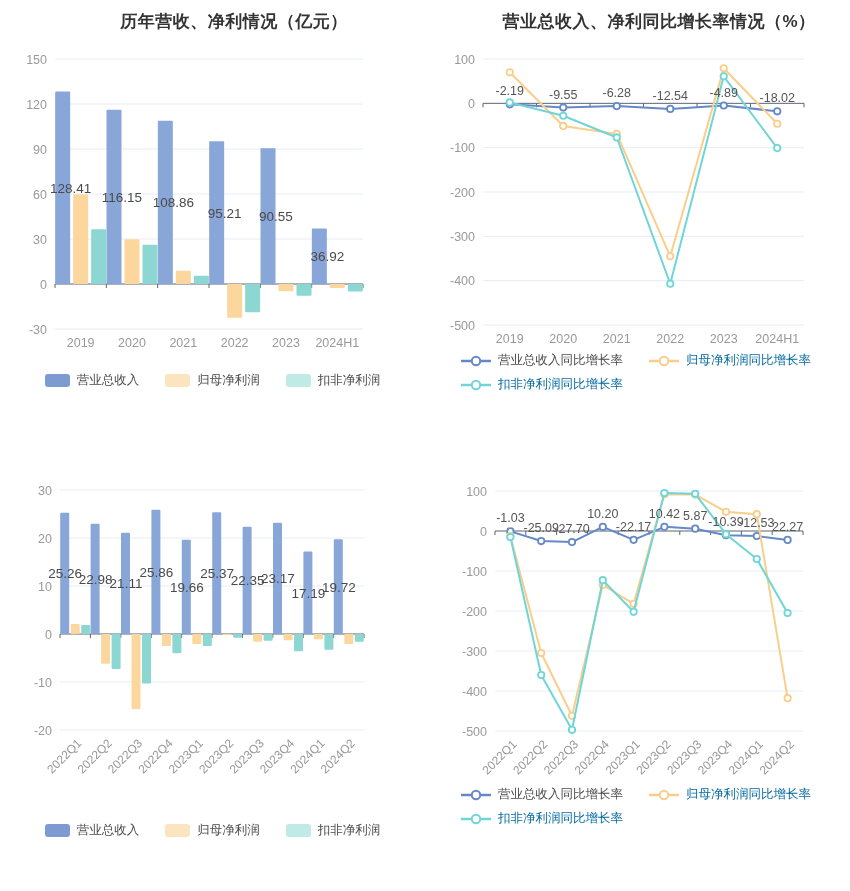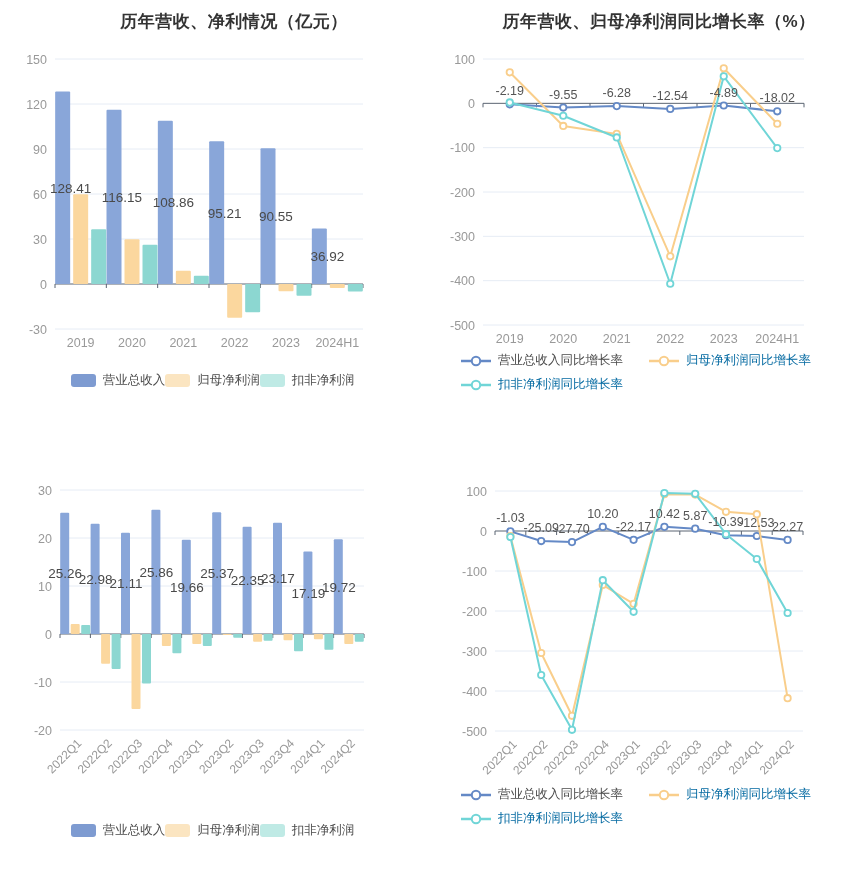--- a/index.html
+++ b/index.html
@@ -8,21 +8,21 @@
   .panel{position:absolute;width:425px;background:#ffffff;}
   .panel-a{left:0;top:0;height:430px;}
   .panel-b{left:425px;top:0;height:430px;}
   .panel-c{left:0;top:430px;height:415px;}
   .panel-d{left:425px;top:430px;height:415px;}
   .chart-title{position:absolute;left:0;right:0;text-align:center;font-size:17px;font-weight:bold;color:#333333;letter-spacing:0.5px;}
   .panel-a .chart-title,.panel-b .chart-title{top:10px;margin-left:43px;}
   .panel-c .chart-title,.panel-d .chart-title{top:14px;}
   svg.chart-canvas{position:absolute;left:0;top:0;display:block;}
   .legend{position:absolute;display:flex;align-items:center;font-size:12.5px;color:#5e5e5e;text-align:right;}
-  .legend.center{left:0;right:0;justify-content:center;}
+  .legend.center{left:0;right:0;justify-content:center;column-gap:26px;}
   .legend.wrap{left:36px;width:378px;flex-wrap:wrap;justify-content:flex-start;column-gap:26px;row-gap:7px;}
   .panel-a .legend{top:372px;}
   .panel-c .legend{top:392px;}
   .panel-b .legend{top:352px;}
   .panel-d .legend{top:356px;}
   .legend-item{display:flex;align-items:center;gap:7px;cursor:pointer;white-space:nowrap;}
   .swatch{display:inline-block;width:25px;height:13px;border-radius:3px;}
   .legend-item .lbl-main{color:#4a4a4a;}
   .legend-item .lbl-muted{color:#0369a1;}
   .footer{position:absolute;left:0;right:0;top:845px;height:46px;text-align:center;font-size:13px;color:#888888;line-height:42px;}
@@ -181,21 +181,21 @@
         </g>
         <g>
           <text x="84.75" y="95.30423333333334" text-anchor="middle" font-size="12.5" fill="#555555" font-family="&quot;Liberation Sans&quot;,&quot;DejaVu Sans&quot;,sans-serif">-2.19</text>
           <text x="138.25" y="98.56716666666667" text-anchor="middle" font-size="12.5" fill="#555555" font-family="&quot;Liberation Sans&quot;,&quot;DejaVu Sans&quot;,sans-serif">-9.55</text>
           <text x="191.75" y="97.11746666666667" text-anchor="middle" font-size="12.5" fill="#555555" font-family="&quot;Liberation Sans&quot;,&quot;DejaVu Sans&quot;,sans-serif">-6.28</text>
           <text x="245.25" y="99.89273333333333" text-anchor="middle" font-size="12.5" fill="#555555" font-family="&quot;Liberation Sans&quot;,&quot;DejaVu Sans&quot;,sans-serif">-12.54</text>
           <text x="298.75" y="96.50123333333335" text-anchor="middle" font-size="12.5" fill="#555555" font-family="&quot;Liberation Sans&quot;,&quot;DejaVu Sans&quot;,sans-serif">-4.89</text>
           <text x="352.25" y="102.32220000000001" text-anchor="middle" font-size="12.5" fill="#555555" font-family="&quot;Liberation Sans&quot;,&quot;DejaVu Sans&quot;,sans-serif">-18.02</text>
         </g>
       </svg>
-    <div class="chart-title">历年营收、归母净利润同比增长率（%）</div>
+    <div class="chart-title">营业总收入、净利同比增长率情况（%）</div>
     <div class="legend wrap">
         <div class="legend-item">
           <svg width="30" height="12">
             <line x1="0" y1="6" x2="30" y2="6" stroke="#6489C6" stroke-width="2.5"></line>
             <circle cx="15" cy="6" r="4.2" fill="#ffffff" stroke="#6489C6" stroke-width="2"></circle>
           </svg>
           <span class="lbl-main">营业总收入同比增长率</span>
         </div>
         <div class="legend-item">
           <svg width="30" height="12">

